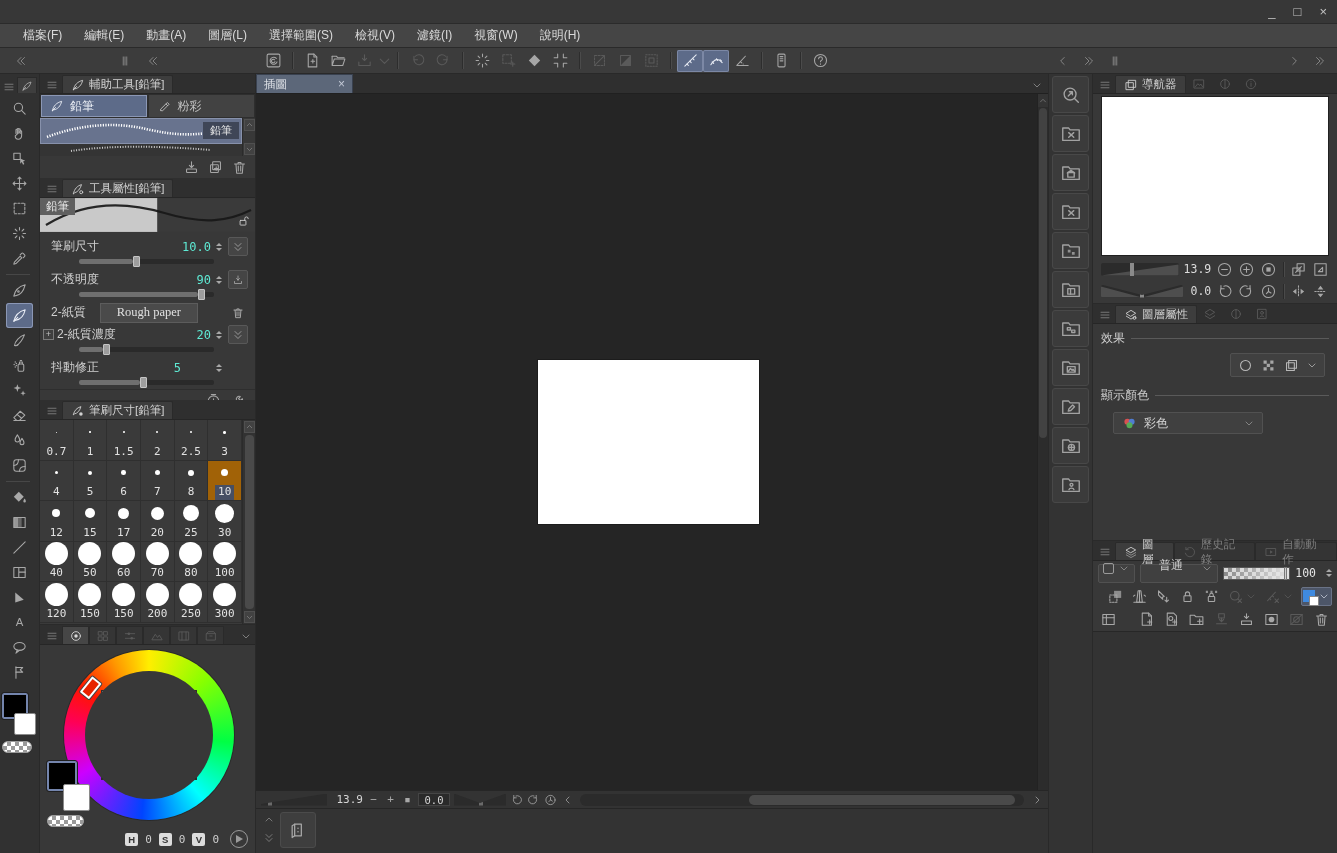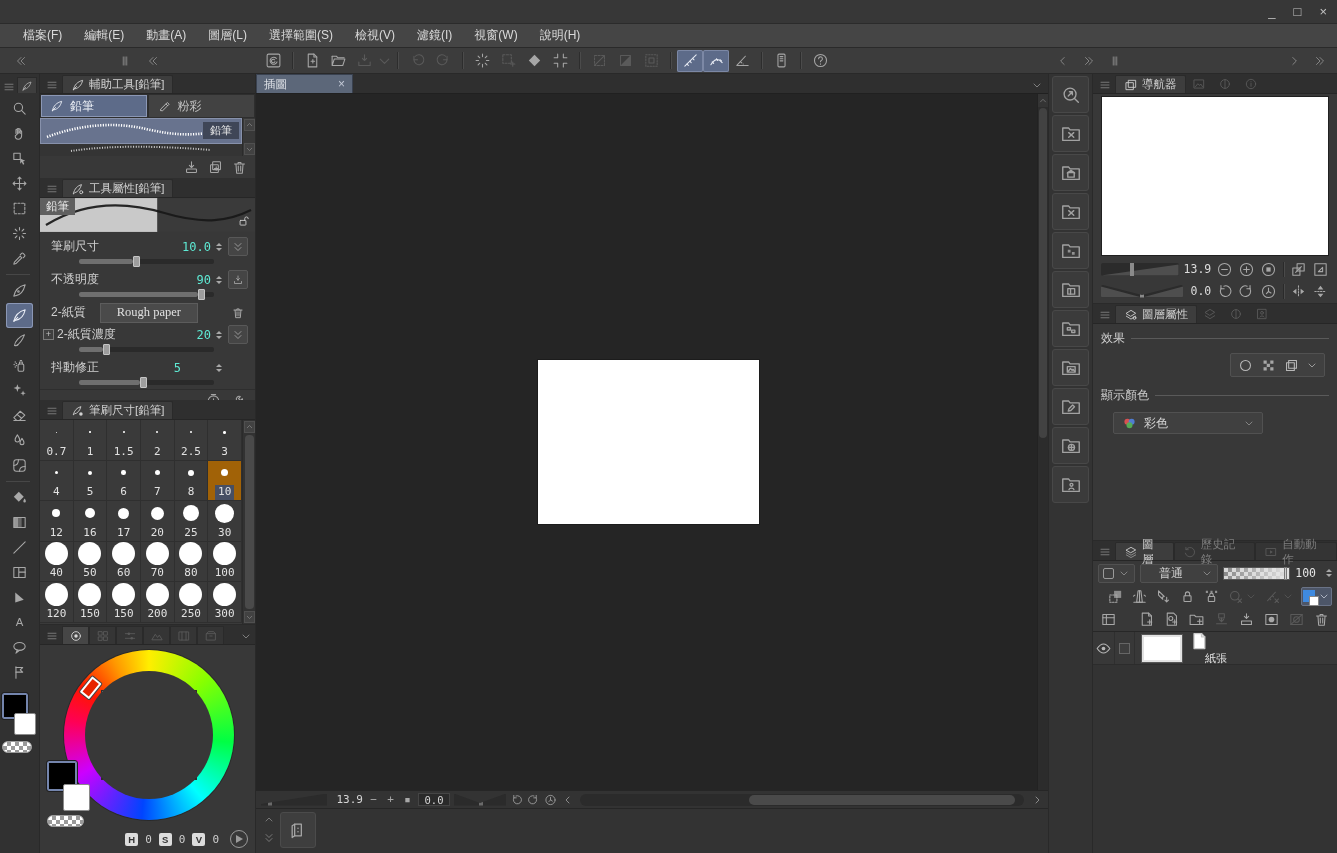--- a/index.html
+++ b/index.html
@@ -186,21 +186,21 @@
 .lpp-sect{display:flex;align-items:center;gap:6px;color:#cfcfcf}
 .lpp-sect::after{content:"";flex:1;height:1px;background:#5a5a5a}
 .lpp-btngroup{display:flex;justify-content:flex-end;margin:6px 4px 10px 0}
 .lpp-box{height:24px;background:#404040;border:1px solid #515151;border-radius:2px;display:flex;align-items:center;gap:6px;padding:0 6px;color:#b8b8b8}
 .lpp-dd{margin:8px 0 0 12px;width:150px;height:22px;background:#404040;border:1px solid #515151;border-radius:2px;
   display:flex;align-items:center;gap:6px;padding:0 7px;color:#d8d8d8}
 .lpp-dd .chev{margin-left:auto;color:#9a9a9a}
 
 #layerpanel{flex:1;border-top:1px solid #2a2a2a;display:flex;flex-direction:column;min-height:0}
 .lr-ctrl1{height:24px;display:flex;align-items:center;gap:5px;padding:0 5px;flex:none}
-.combo{height:19px;background:#404040;border:1px solid #515151;border-radius:2px;display:flex;align-items:center;gap:4px;padding:8px 4px;color:#d0d0d0}
+.combo{height:19px;background:#404040;border:1px solid #515151;border-radius:2px;display:flex;align-items:flex-end;gap:4px;padding:8px 4px;color:#d0d0d0}
 .combo .chev{color:#9a9a9a}
 .sqout{width:11px;height:11px;border:1.5px solid #9a9a9a;border-radius:2px}
 .op-slider{flex:1;height:13px;border:1px solid #565656;position:relative;
   background:linear-gradient(to right,rgba(221,221,221,0),rgba(228,228,228,.97)),repeating-conic-gradient(#8a8a8a 0 25%,#d8d8d8 0 50%);background-size:auto,8px 8px}
 .op-slider i{position:absolute;right:2px;top:-1px;bottom:-1px;width:3px;background:#d0d0d0;border:1px solid #777}
 .lr-ctrl2{height:22px;display:flex;align-items:center;gap:7px;padding:0 5px 0 14px;flex:none;color:#a8a8a8}
 .mini-combo{display:flex;align-items:center;gap:1px}
 .lc-combo{margin-left:auto;width:40px;height:19px;background:#4d5668;border:1px solid #6a7387;border-radius:2px;display:flex;align-items:center;justify-content:center;gap:3px;position:relative}
 .lc-blue{width:12px;height:12px;background:#3f8ae0;position:relative}
 .lc-blue::after{content:"";position:absolute;right:-4px;bottom:-4px;width:8px;height:8px;background:#fff;border:1px solid #888}
@@ -972,21 +972,21 @@
             <div class="bs-cell">
               <div class="bs-dotarea">
                 <div class="dot" style="height: 8.34px; width: 8.34px;"></div>
               </div>
               <div class="bs-num">12</div>
             </div>
             <div class="bs-cell">
               <div class="bs-dotarea">
                 <div class="dot" style="height: 10.2px; width: 10.2px;"></div>
               </div>
-              <div class="bs-num">16</div>
+              <div class="bs-num">15</div>
             </div>
             <div class="bs-cell">
               <div class="bs-dotarea">
                 <div class="dot" style="height: 11.44px; width: 11.44px;"></div>
               </div>
               <div class="bs-num">17</div>
             </div>
             <div class="bs-cell">
               <div class="bs-dotarea">
                 <div class="dot" style="height: 13.3px; width: 13.3px;"></div>
@@ -1770,37 +1770,16 @@
             </svg>
           </span>
         <span class="ic">
             <svg viewBox="0 0 24 24" fill="none" stroke="currentColor" stroke-width="1.5" stroke-linecap="round" stroke-linejoin="round">
               <path d="M5 7h14M10 7V5h4v2M7 7l1 13h8l1-13"></path>
               <path d="M10.3 10v7M13.7 10v7"></path>
             </svg>
           </span>
       </div>
       <div class="layer-list" id="layerlist">
-          <div class="lay-row">
-            <span class="lr-eye ic">
-              <svg viewBox="0 0 24 24" fill="none" stroke="currentColor" stroke-width="1.5" stroke-linecap="round" stroke-linejoin="round">
-                <path d="M3 12c3-4.3 6-6.3 9-6.3s6 2 9 6.3c-3 4.3-6 6.3-9 6.3s-6-2-9-6.3z"></path>
-                <circle cx="12" cy="12" r="2.6" fill="currentColor" stroke="none"></circle>
-              </svg>
-            </span>
-            <span class="lr-edit">
-              <span class="lr-box"></span>
-            </span>
-            <div class="lr-thumb"></div>
-            <div class="lr-paper">
-              <span class="ic s20">
-                <svg viewBox="0 0 24 24" fill="none" stroke="currentColor" stroke-width="1.5" stroke-linecap="round" stroke-linejoin="round">
-                  <path d="M6 3h9l4 4v14H6z" fill="#fff"></path>
-                  <path d="M15 3v4h4" fill="none"></path>
-                </svg>
-              </span>
-              <span class="nm">紙張</span>
-            </div>
-          </div>
         </div>
     </div>
   </div>
 </div>
 
 </body></html>

